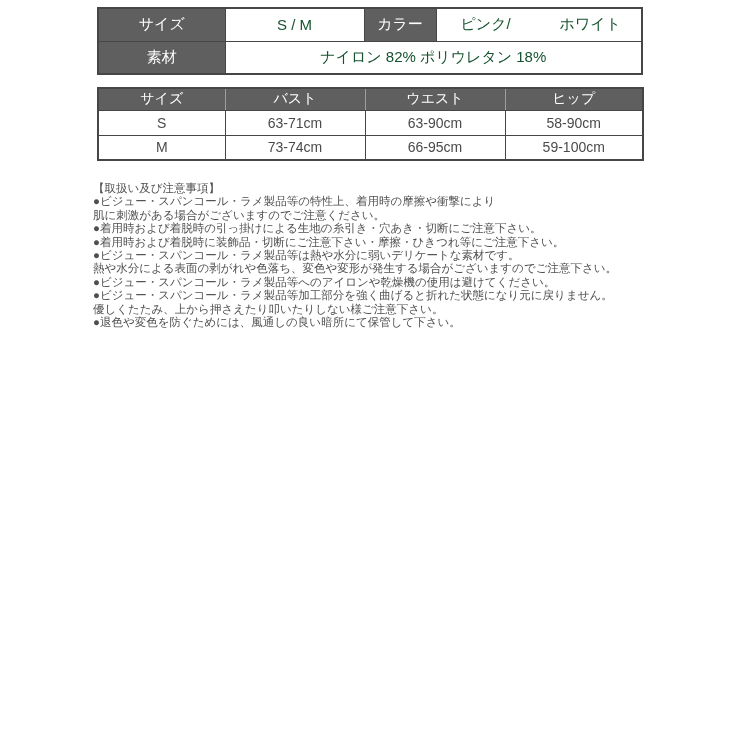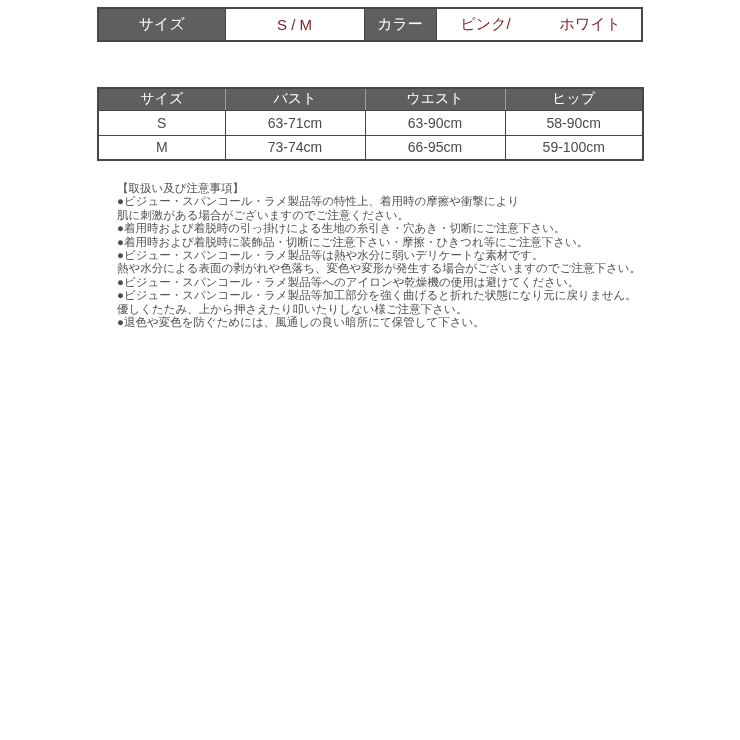--- a/index.html
+++ b/index.html
@@ -14,21 +14,21 @@
 
   
   .spec-table {
     position:absolute; left:97px; top:7px; width:546px;
     border:2px solid #464646;
   }
   .spec-table th, .spec-table td {
     border:1px solid #464646;
     text-align:center; vertical-align:middle;
     font-size:15px; font-weight:normal;
-    color:#7f1d1d; height:33px;
+    color:#14532d; height:33px;
   }
   .hdr-dark { background:#5f5f5f; color:#ffffff !important; }
   .color-val {
     display:flex; justify-content:space-between; align-items:center;
     padding:0 20px 0 24px; height:100%;
   }
 
   
   .size-table {
     position:absolute; left:97px; top:87px; width:547px;
@@ -42,21 +42,21 @@
   }
   .size-table th:last-child { border-right-color:#464646; }
   .size-table td {
     border:1px solid #464646;
     text-align:center; vertical-align:middle;
     font-size:14px; color:#4a4a4a; height:25px;
   }
 
   
   .care {
-    position:absolute; left:117px; top:182px;
+    position:absolute; left:93px; top:182px;
     font-size:11.5px; line-height:13.4px;
     color:#4f4f4f; white-space:nowrap;
   }
 </style>
 </head>
 <body>
 
 <div class="page">
 
   <table class="spec-table">
@@ -70,20 +70,24 @@
         <tr>
       <th class="hdr-dark">サイズ</th>
       <td>S / M</td>
       <th class="hdr-dark">カラー</th>
       <td>
         <div class="color-val">
           <span>ピンク/</span>
           <span>ホワイト</span>
         </div>
       </td>
+    </tr>
+    <tr>
+      <th class="hdr-dark">素材</th>
+      <td colspan="3">ナイロン 82% ポリウレタン 18%</td>
     </tr>
   </tbody>
     </table>
 
   <table class="size-table">
     <colgroup>
       <col style="width:127px">
         <col style="width:140px">
         <col style="width:140px">
         <col>

